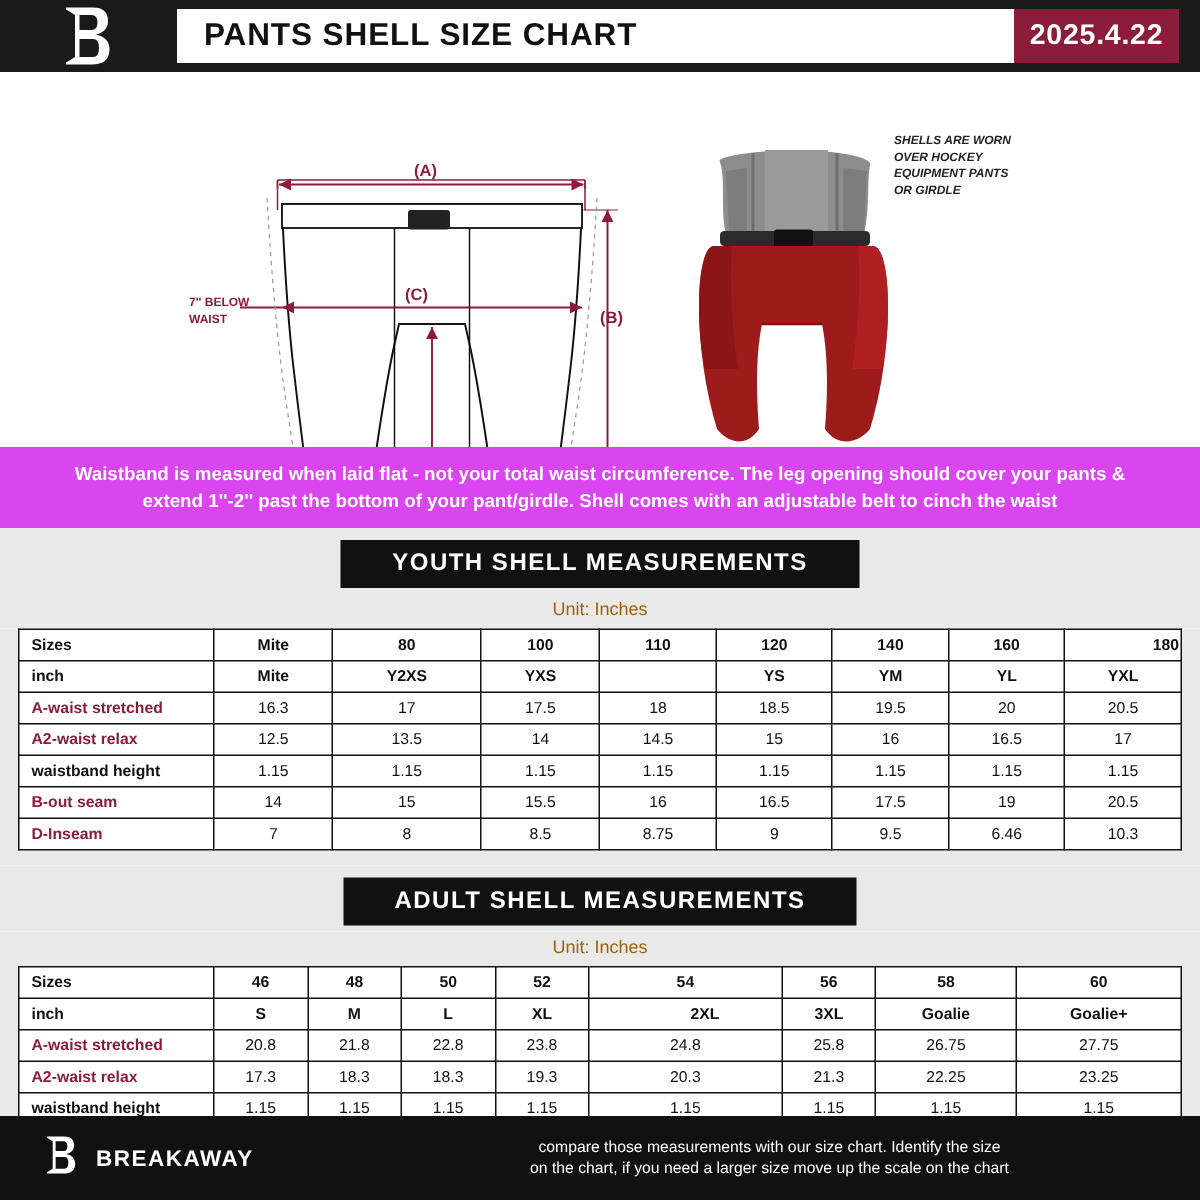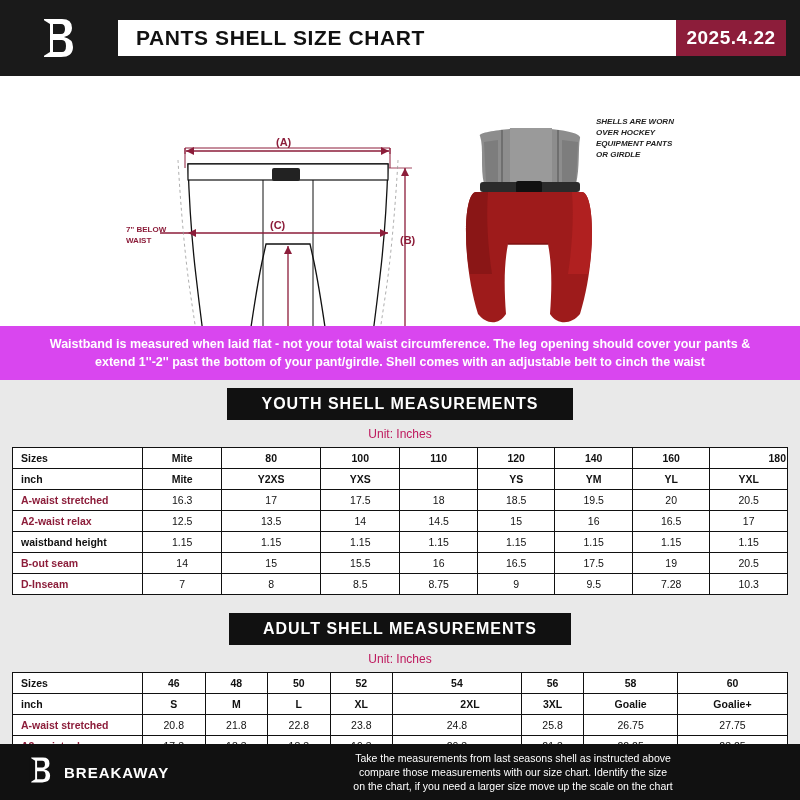--- a/index.html
+++ b/index.html
@@ -1,20 +1,20 @@
 <!DOCTYPE html>
 <html><head>
 <meta charset="utf-8">
 <style>
   html,body{margin:0;padding:0;background:#000;}
   body{width:800px;height:800px;font-family:"Liberation Sans",sans-serif;overflow:hidden;}
   .page{position:relative;width:800px;height:800px;background:#ffffff;}
 
   
-  .header{position:relative;height:76px;background:#1a1a1a;display:flex;align-items:center;}
+  .header{position:relative;height:48px;background:#1a1a1a;display:flex;align-items:center;}
   .logo-box{width:118px;height:68px;display:flex;align-items:center;justify-content:center;}
   .logo-b{position:relative;width:46px;height:46px;}
   .logo-b svg{display:block;}
   .title-box{flex:1;margin:0 0 0 0;background:#ffffff;height:36px;display:flex;align-items:center;}
   .title-box span{font-size:21px;font-weight:bold;letter-spacing:.6px;color:#111;padding-left:18px;}
   .date-box{width:110px;height:36px;background:#8c1d3a;display:flex;align-items:center;justify-content:center;margin-right:14px;}
   .date-box span{color:#fff;font-size:19px;font-weight:bold;letter-spacing:.5px;}
 
   
   .diagram{position:relative;height:250px;background:#fff;overflow:hidden;}
@@ -23,21 +23,21 @@
 
   .note-red{position:absolute;font-size:8px;line-height:11px;font-weight:bold;color:#8c1d3a;margin-left:14px;}
   .note-dark{position:absolute;font-size:8px;line-height:11px;font-weight:bold;color:#222;}
 
   
   .banner{background:#d946ef;color:#fff;text-align:center;font-size:12.5px;line-height:18px;padding:9px 40px;font-weight:bold;}
 
   
   .sec-wrap{background:#e9e9e9;padding:8px 0 4px 0;text-align:center;}
   .sec-title{display:inline-block;background:#111;color:#fff;font-size:16px;font-weight:bold;letter-spacing:1px;padding:7px 34px;}
-  .unit{background:#e9e9e9;text-align:center;font-size:12px;color:#be185d;padding:3px 0 6px 0;}
+  .unit{background:#e9e9e9;text-align:center;font-size:12px;color:#a16207;padding:3px 0 6px 0;}
 
   
   table{border-collapse:collapse;width:776px;margin:0 auto;background:#fff;}
   th,td{border:1px solid #111;font-size:10.5px;height:18px;text-align:center;color:#111;}
   td.rowhead,th.rowhead{text-align:left;padding-left:8px;font-weight:bold;width:120px;}
   .lbl-red{color:#8c1d3a;font-weight:bold;}
 
   .tbl-wrap{background:#e9e9e9;padding:0 0 10px 0;}
 
   
@@ -226,21 +226,21 @@
             <td>20.5</td>
           </tr>
           <tr>
             <td class="rowhead lbl-red">D-Inseam</td>
             <td>7</td>
             <td>8</td>
             <td>8.5</td>
             <td>8.75</td>
             <td>9</td>
             <td>9.5</td>
-            <td>7.28</td>
+            <td>6.46</td>
             <td>10.3</td>
           </tr>
         </tbody>
       </table>
   </div>
 
   <div class="sec-wrap">
     <div class="sec-title">ADULT SHELL MEASUREMENTS</div>
   </div>
   <div class="unit">Unit: Inches</div>
@@ -323,19 +323,18 @@
         <svg width="30" height="30" viewBox="0 0 46 46">
           <path d="M8 4 L26 4 Q36 4 36 13 Q36 20 28 22 Q37 24 37 32 Q37 42 25 42 L8 42 Z" fill="#ffffff"></path>
           <path d="M14 9 L14 37 L6 42 L6 4 Z" fill="#111"></path>
           <path d="M17 9 L25 9 Q29 9 29 14 Q29 19 25 19 L17 19 Z" fill="#111"></path>
           <path d="M17 25 L26 25 Q30 25 30 31 Q30 37 26 37 L17 37 Z" fill="#111"></path>
         </svg>
       </span>
       <span class="fname">BREAKAWAY</span>
     </div>
     <div class="footer-text">
-      <div>Take the measurements from last seasons shell as instructed above</div>
       <div>compare those measurements  with our size chart. Identify the size</div>
       <div>on the chart, if you need a larger size move up the scale on the chart</div>
     </div>
   </div>
 
 </div>
 
 </body></html>

